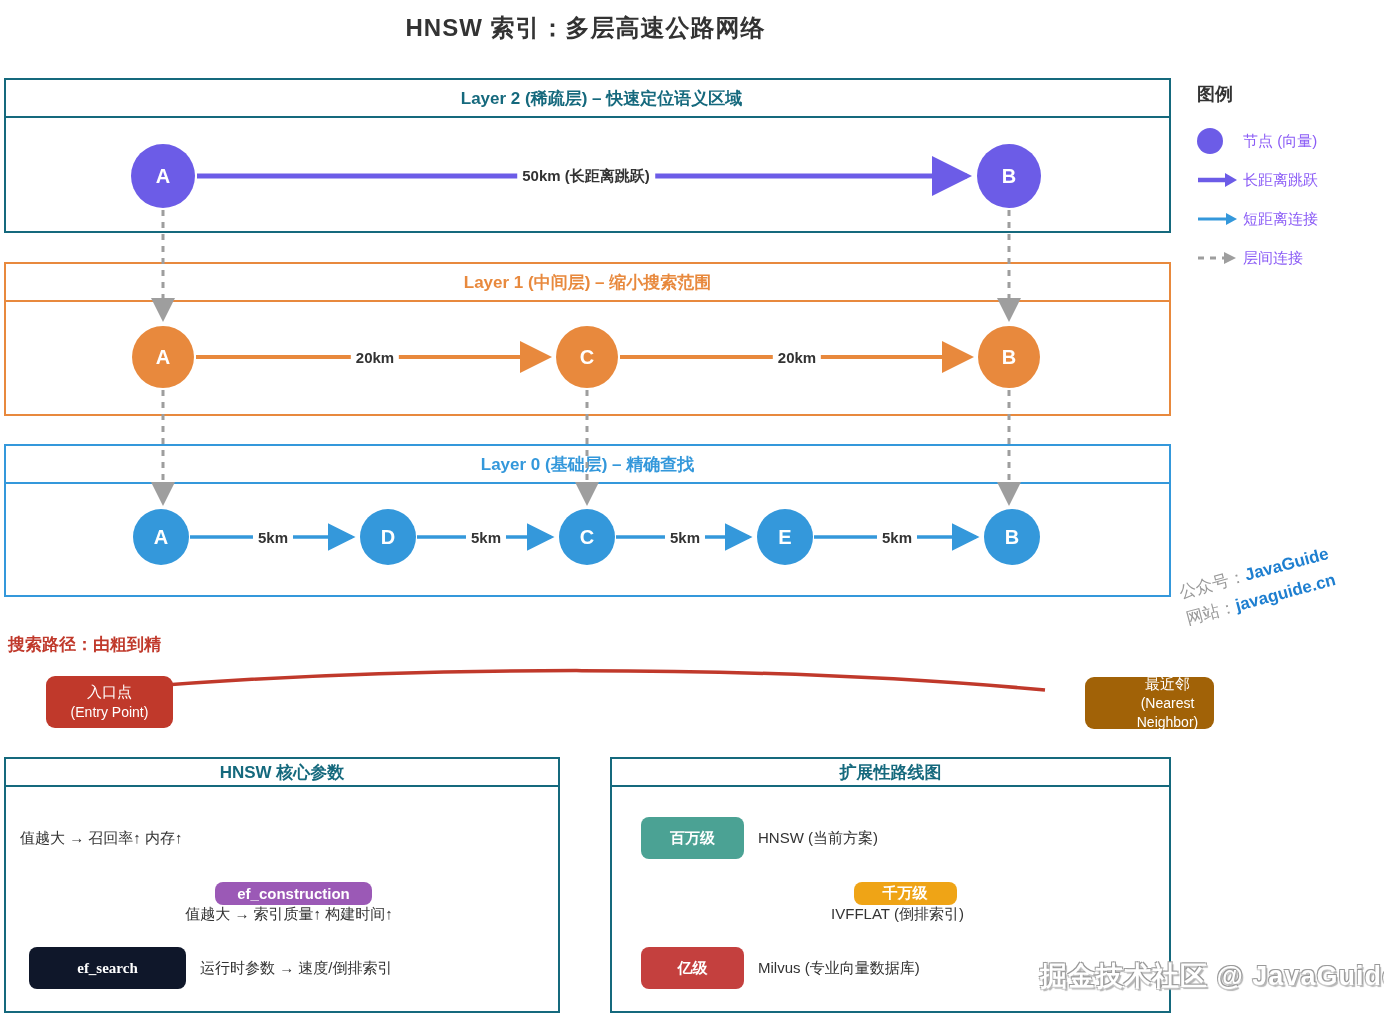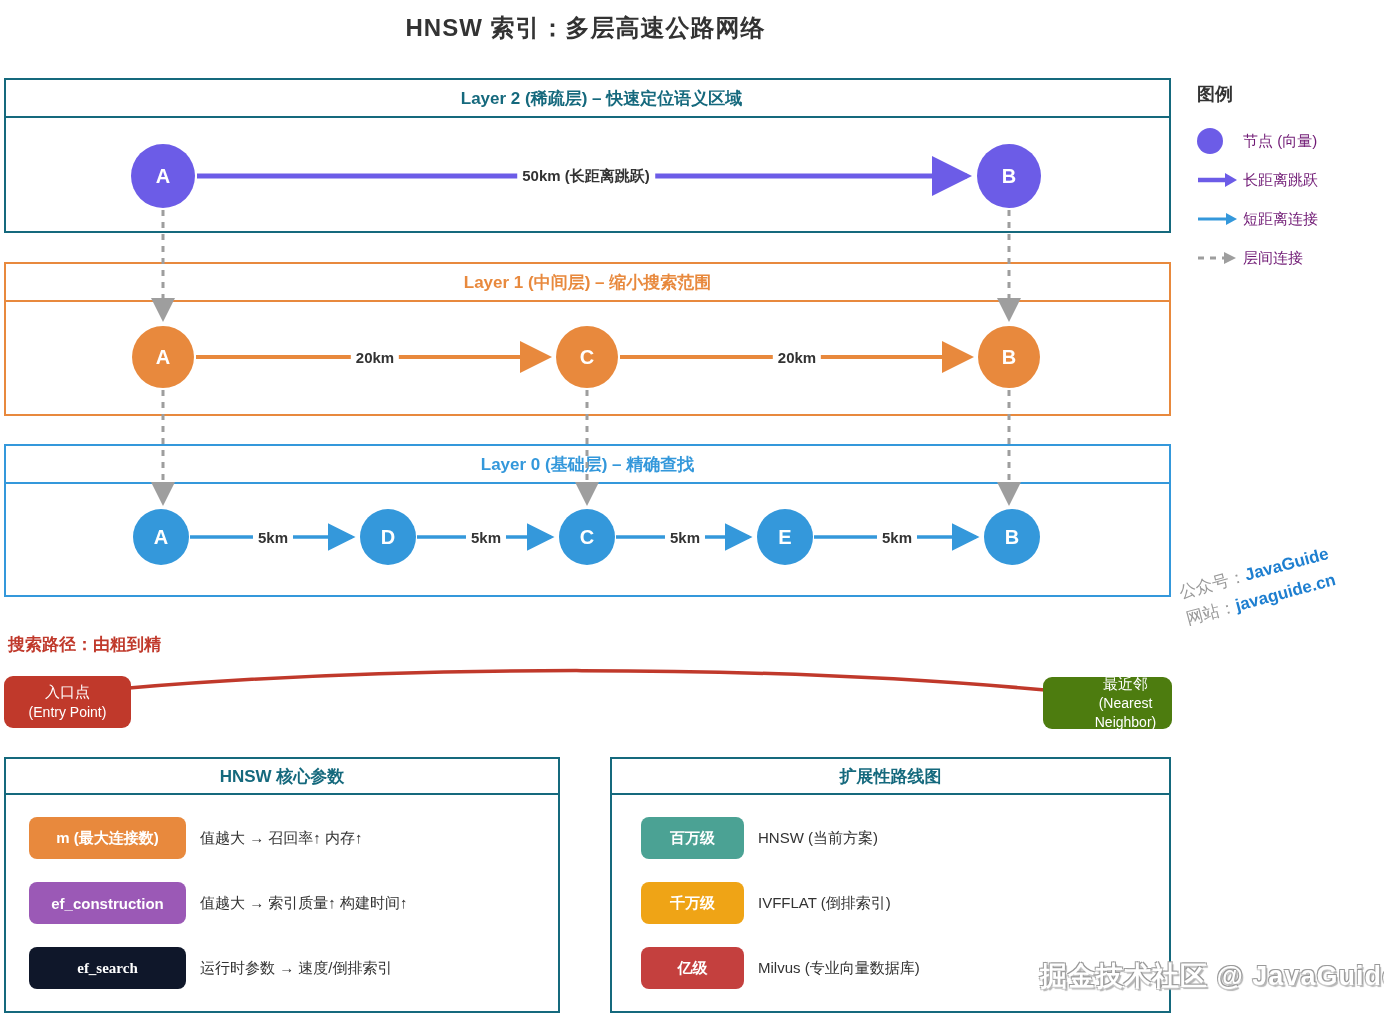--- a/index.html
+++ b/index.html
@@ -33,48 +33,48 @@
   .edge-label { z-index: 5; transform: translate(-50%, -50%); background: #fff;
     padding: 0 5px; font-size: 15px; font-weight: bold; color: #333; white-space: nowrap; }
 
   svg.wires { left: 0; top: 0; z-index: 2; }
 
   
   .legend { left: 1197px; top: 82px; width: 180px; }
   .legend-title { font-size: 18px; font-weight: bold; color: #333; margin-bottom: 22px; }
   .legend-item { display: flex; align-items: center; height: 26px; margin-bottom: 13px; }
   .legend-icon { width: 46px; display: flex; align-items: center; }
-  .legend-label { font-size: 15px; color: #701a75; }
+  .legend-label { font-size: 15px; color: #8b5cf6; }
   .legend-dot { width: 26px; height: 26px; border-radius: 50%; background: #6C5CE7; }
 
   
   .search-title { left: 8px; top: 633px; font-size: 17px; font-weight: bold; color: #C0392B; }
   .endpoint { border-radius: 9px; color: #fff; text-align: center; z-index: 4;
-    display: flex; flex-direction: column; justify-content: center; line-height: 1.35; }
+    display: flex; flex-direction: column; justify-content: center; line-height: 1.35; margin-left: 42px; }
   .endpoint .l1 { font-size: 15px; }
   .endpoint .l2 { font-size: 14px; }
   .entry { left: 4px; top: 676px; width: 127px; height: 52px; background: #C0392B; }
-  .nearest { left: 1043px; top: 677px; width: 129px; height: 52px; background: #4d7c0f; padding-left: 36px; }
+  .nearest { left: 1043px; top: 677px; width: 129px; height: 52px; background: #a16207; padding-left: 36px; }
 
   
   .panel { top: 757px; height: 256px; border: 2px solid #15697D; background: #fff; }
   .panel-left { left: 4px; width: 556px; }
   .panel-right { left: 610px; width: 561px; }
-  .panel-head { height: 36px; border-bottom: 2px solid #15697D; display: flex; align-items: center;
+  .panel-head { height: 28px; border-bottom: 2px solid #15697D; display: flex; align-items: center;
     justify-content: center; color: #15697D; font-size: 17px; font-weight: bold; }
   .panel-row { position: absolute; left: 0; width: 100%; height: 42px; display: flex; align-items: center; }
   .badge { border-radius: 8px; color: #fff; font-size: 15px; font-weight: bold;
     display: flex; align-items: center; justify-content: center; height: 42px; }
   .panel-left .badge { width: 157px; margin-left: 23px; }
   .panel-right .badge { width: 103px; margin-left: 29px; }
   .row-desc { font-size: 15px; color: #333; margin-left: 14px; white-space: nowrap; }
   .bg-orange { background: #E8893D; } .bg-purple { background: #9B59B6; }
   .bg-blue { background: #0f172a; font-family: Liberation Serif, serif; } .bg-teal { background: #4BA294; }
   .bg-yellow { background: #EFA416; } .bg-red { background: #C4403E; }
-  .row1 { top: 58px; } .row2 { top: 123px; } .row3 { top: 188px; }
+  .row1 { top: 58px; } .row2 { top: 123px; flex-direction: column; } .row3 { top: 188px; }
 
   
   .wm-rot { left: 1176px; top: 580px; transform: rotate(-15deg); transform-origin: left top;
     font-size: 17px; line-height: 1.6; white-space: nowrap; z-index: 6; }
   .wm-rot .wm-label { color: #9A9A9A; }
   .wm-rot .wm-value { color: #1E7FD0; font-weight: bold; }
   .wm-bottom { left: 1040px; top: 958px; font-size: 27px; font-weight: bold; color: #fff; z-index: 7;
     text-shadow: -1px -1px 0 #9a9a9a, 1px -1px 0 #9a9a9a, -1px 1px 0 #c9c9c9, 2px 2px 1px #b5b5b5;
     white-space: nowrap; letter-spacing: 1px; }
 </style>
@@ -190,21 +190,20 @@
   <span class="l2">(Entry Point)</span>
 </div>
 <div class="abs endpoint nearest">
   <span class="l1">最近邻</span>
   <span class="l2">(Nearest Neighbor)</span>
 </div>
 
 <div class="abs panel panel-left">
   <div class="panel-head">HNSW 核心参数</div>
   <div class="panel-row row1">
-    <span class="badge bg-orange">m (最大连接数)</span>
     <span class="row-desc">值越大 → 召回率↑ 内存↑</span>
   </div>
   <div class="panel-row row2">
     <span class="badge bg-purple">ef_construction</span>
     <span class="row-desc">值越大 → 索引质量↑ 构建时间↑</span>
   </div>
   <div class="panel-row row3">
     <span class="badge bg-blue">ef_search</span>
     <span class="row-desc">运行时参数 → 速度/倒排索引</span>
   </div>

